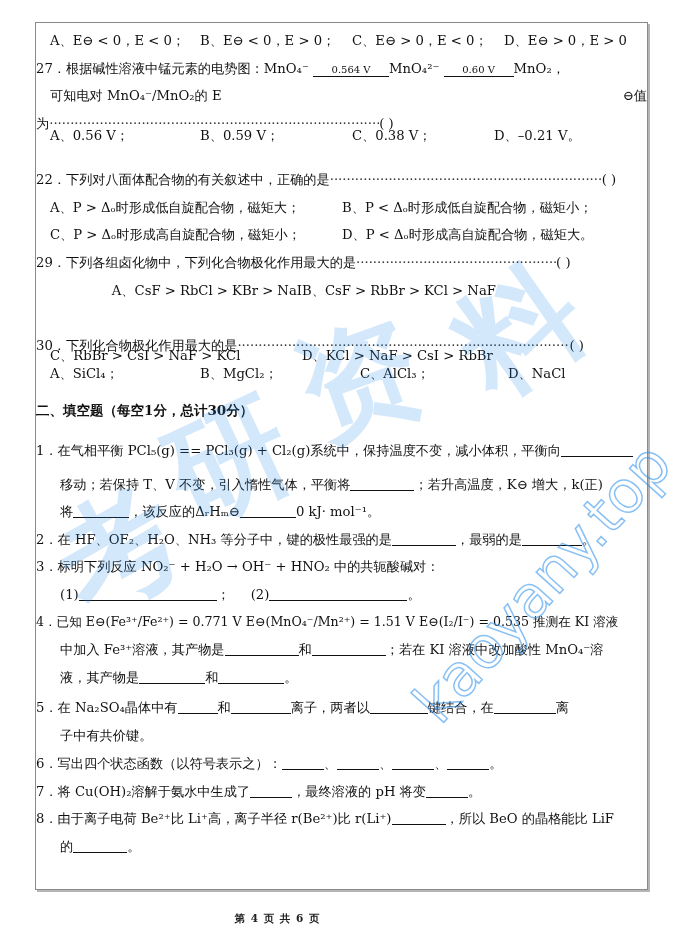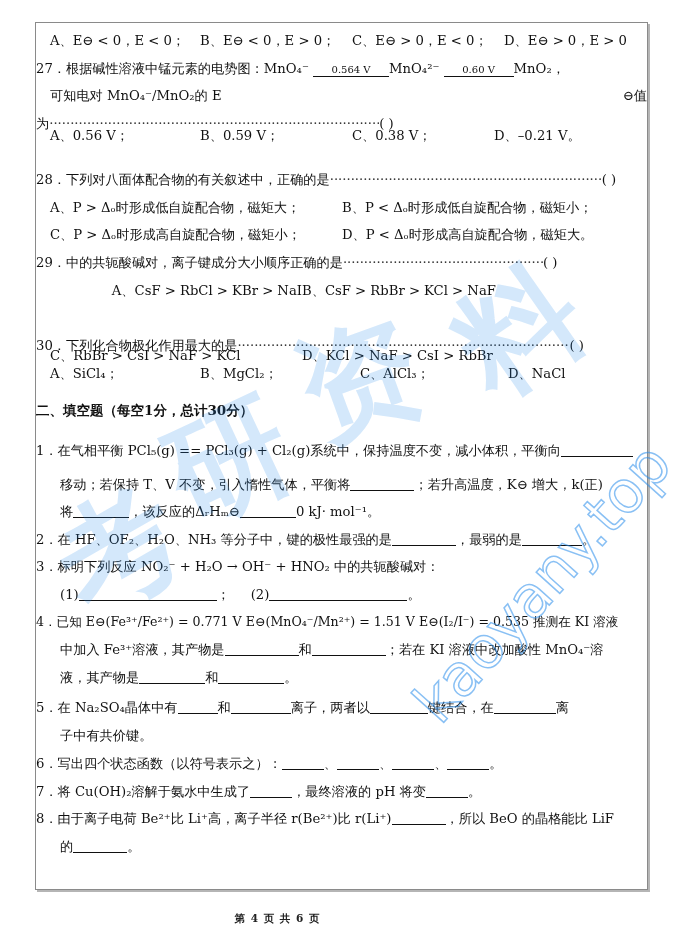--- a/index.html
+++ b/index.html
@@ -44,31 +44,31 @@
     <span style="position:absolute; right:0;">⊖值</span>
   </div>
   <div class="line" style="top:92px;">
     <span>为</span><span class="dots" style="width:330px">································································································</span><span class="paren">(        )</span>
   </div>
   <div class="line ind" style="top:104px;">
     <span class="opt" style="width:150px">A、0.56  V；</span><span class="opt" style="width:152px">B、0.59  V；</span><span class="opt" style="width:142px">C、0.38  V；</span><span class="opt">D、–0.21  V。</span>
   </div>
 
   <div class="line" style="top:148px; width:600px;">
-    <span>28．</span><span>下列对八面体配合物的有关叙述中，正确的是</span><span class="dots" style="width:272px">································································································</span><span class="paren">(        )</span>
+    <span>22．</span><span>下列对八面体配合物的有关叙述中，正确的是</span><span class="dots" style="width:272px">································································································</span><span class="paren">(        )</span>
   </div>
   <div class="line ind" style="top:176px;">
     <span class="opt" style="width:292px">A、P &gt; Δₒ时形成低自旋配合物，磁矩大；</span><span class="opt">B、P &lt; Δₒ时形成低自旋配合物，磁矩小；</span>
   </div>
   <div class="line ind" style="top:203px;">
     <span class="opt" style="width:292px">C、P &gt; Δₒ时形成高自旋配合物，磁矩小；</span><span class="opt">D、P &lt; Δₒ时形成高自旋配合物，磁矩大。</span>
   </div>
 
   <div class="line" style="top:231px; width:600px;">
-    <span>29．</span><span>中的共轭酸碱对，离子键成分大小顺序正确的是</span><span class="dots" style="width:200px">································································································</span><span class="paren">(        )</span>
+    <span>29．</span><span>下列各组卤化物中，下列化合物极化作用最大的是</span><span class="dots" style="width:200px">································································································</span><span class="paren">(        )</span>
   </div>
   <div class="line ind" style="top:259px;text-align:right;">
     <span class="opt" style="width:252px">A、CsF &gt; RbCl &gt; KBr &gt; NaI</span><span class="opt">B、CsF &gt; RbBr &gt; KCl &gt; NaF</span>
   </div>
   <div class="line ind" style="top:284px;margin-top:40px;">
     <span class="opt" style="width:252px">C、RbBr &gt; CsI &gt; NaF &gt; KCl</span><span class="opt">D、KCl &gt; NaF &gt; CsI &gt; RbBr</span>
   </div>
 
   <div class="line" style="top:314px; width:600px;">
     <span>30．</span><span>下列化合物极化作用最大的是</span><span class="dots" style="width:332px">································································································</span><span class="paren">(        )</span>

